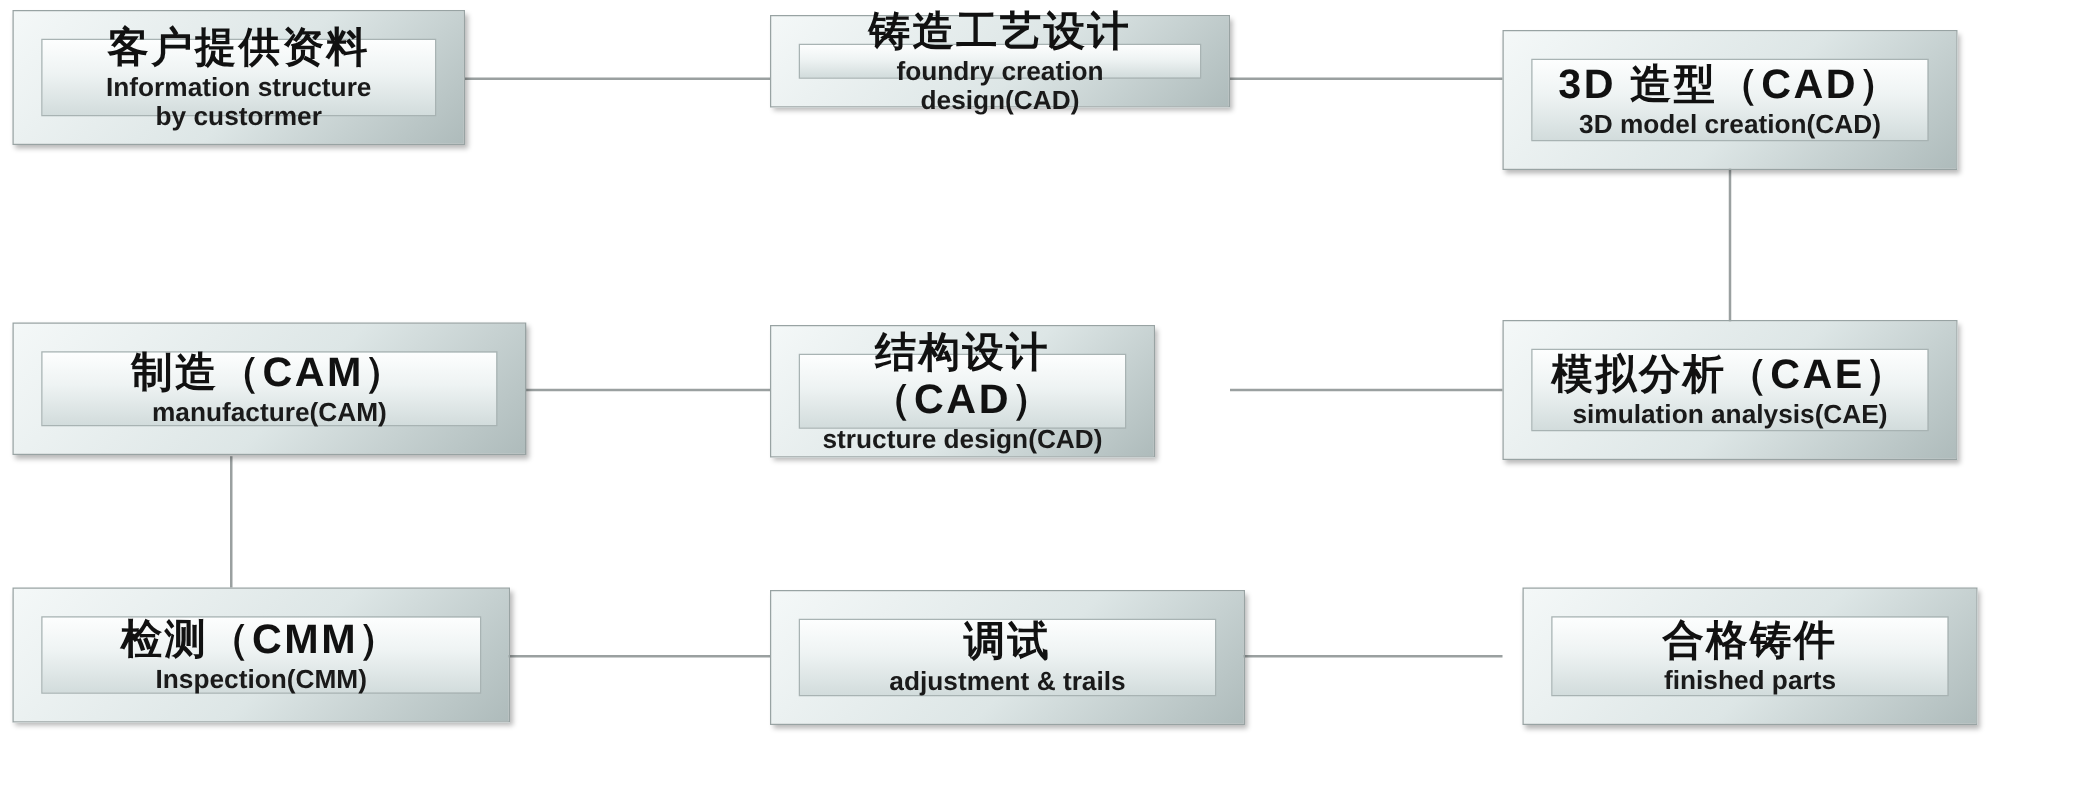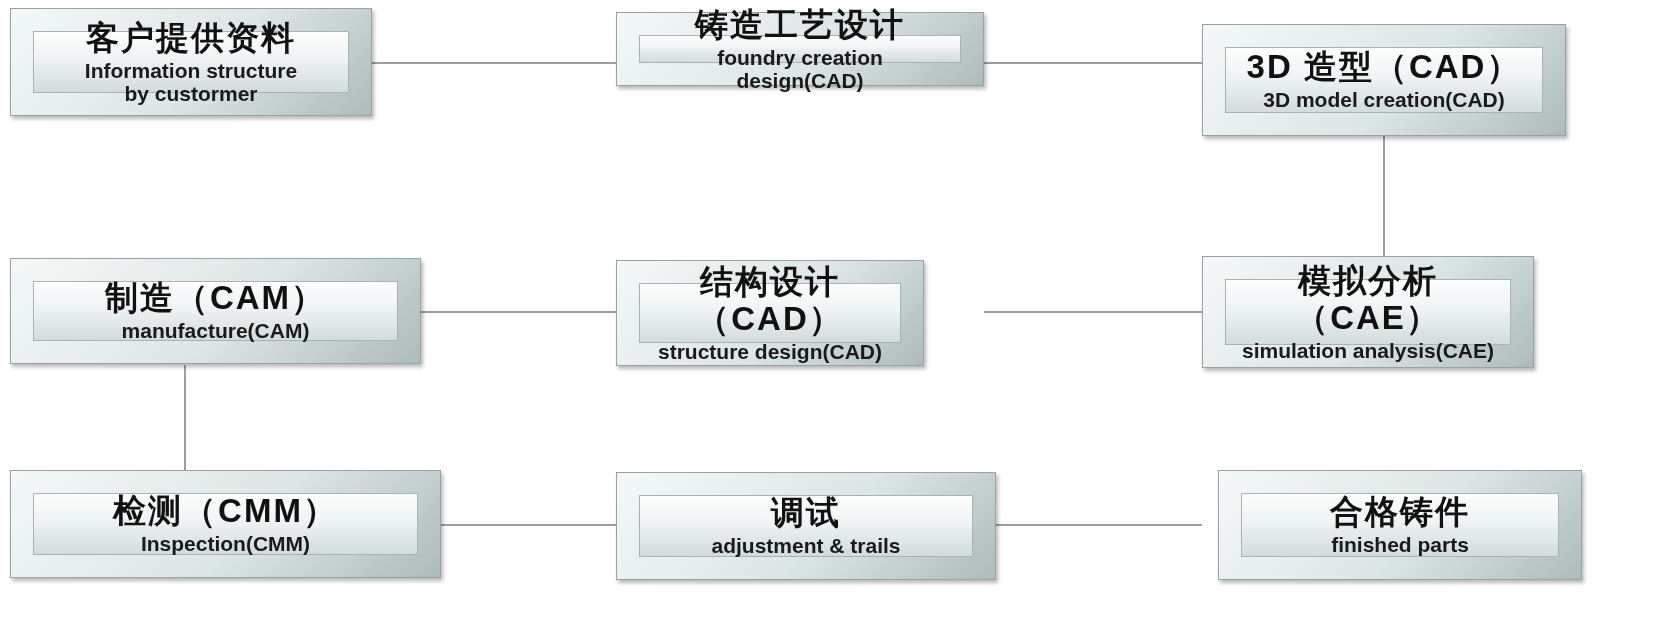--- a/index.html
+++ b/index.html
@@ -102,28 +102,28 @@
     </div>
   </div>
 
   <div class="node" style="left:616px; top:260px; width:308px; height:106px;">
     <div class="node-inner">
       <span class="node-title">结构设计（CAD）</span>
       <span class="node-subtitle">structure design(CAD)</span>
     </div>
   </div>
 
-  <div class="node" style="left:1202px; top:256px; width:332px; height:112px;">
+  <div class="node" style="left:1202px; top:256px; width:364px; height:112px;">
     <div class="node-inner">
       <span class="node-title">模拟分析（CAE）</span>
       <span class="node-subtitle">simulation analysis(CAE)</span>
     </div>
   </div>
 
-  <div class="node" style="left:10px; top:470px; width:431px; height:108px;">
+  <div class="node" style="left:10px; top:470px; width:398px; height:108px;">
     <div class="node-inner">
       <span class="node-title">检测（CMM）</span>
       <span class="node-subtitle">Inspection(CMM)</span>
     </div>
   </div>
 
   <div class="node" style="left:616px; top:472px; width:380px; height:108px;">
     <div class="node-inner">
       <span class="node-title">调试</span>
       <span class="node-subtitle">adjustment &amp; trails</span>

